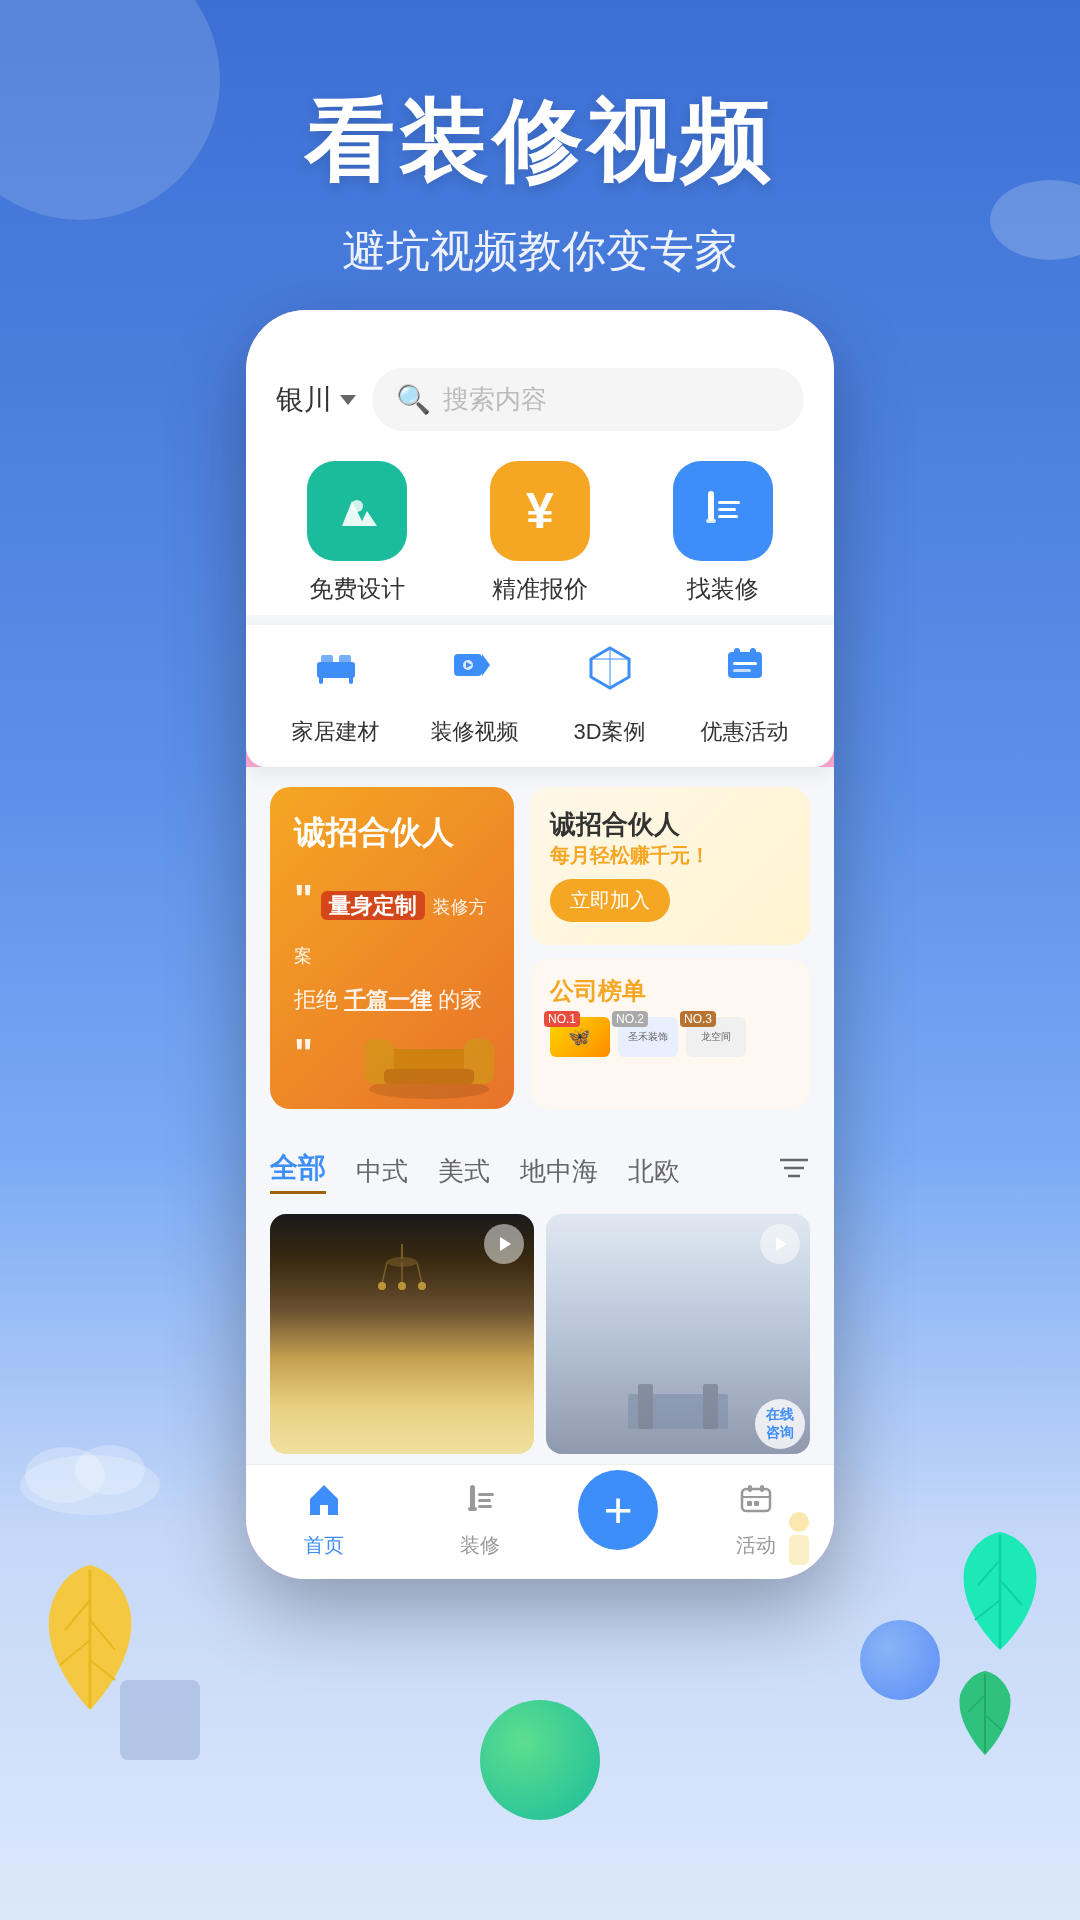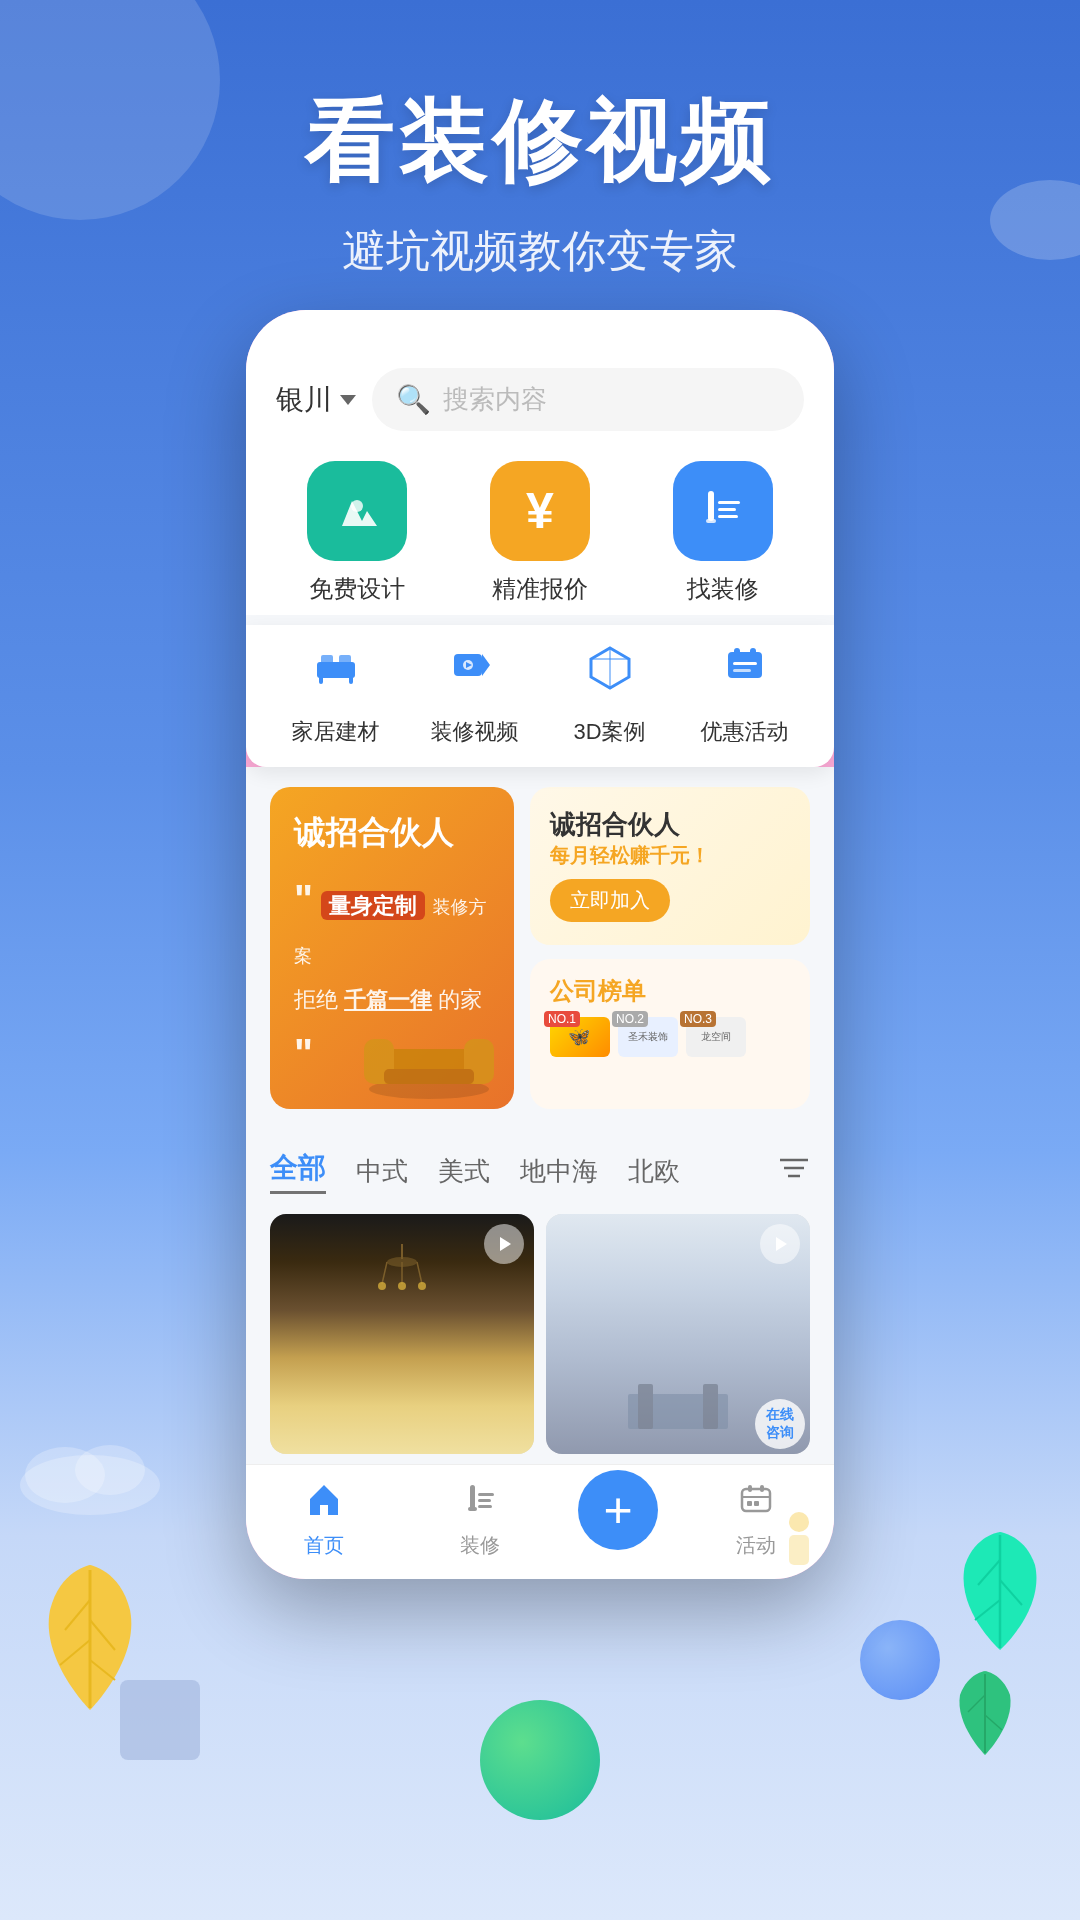--- a/index.html
+++ b/index.html
@@ -270,21 +270,21 @@
     }
     .style-tab {
       font-size: 26px;
       color: #666;
       cursor: pointer;
     }
     .style-tab.active {
       font-size: 28px;
       color: #3d8ef8;
       font-weight: 700;
-      border-bottom: 3px solid #737373;
+      border-bottom: 3px solid #a16207;
       padding-bottom: 4px;
     }
     .filter-icon {
       margin-left: auto;
       font-size: 28px;
       color: #666;
     }
 
     
     .img-grid {

